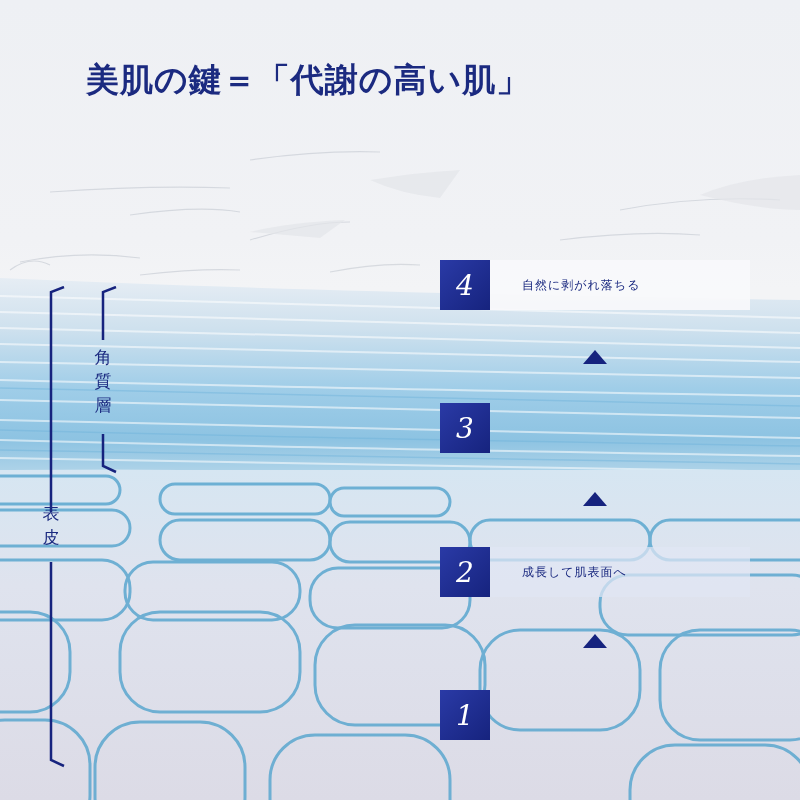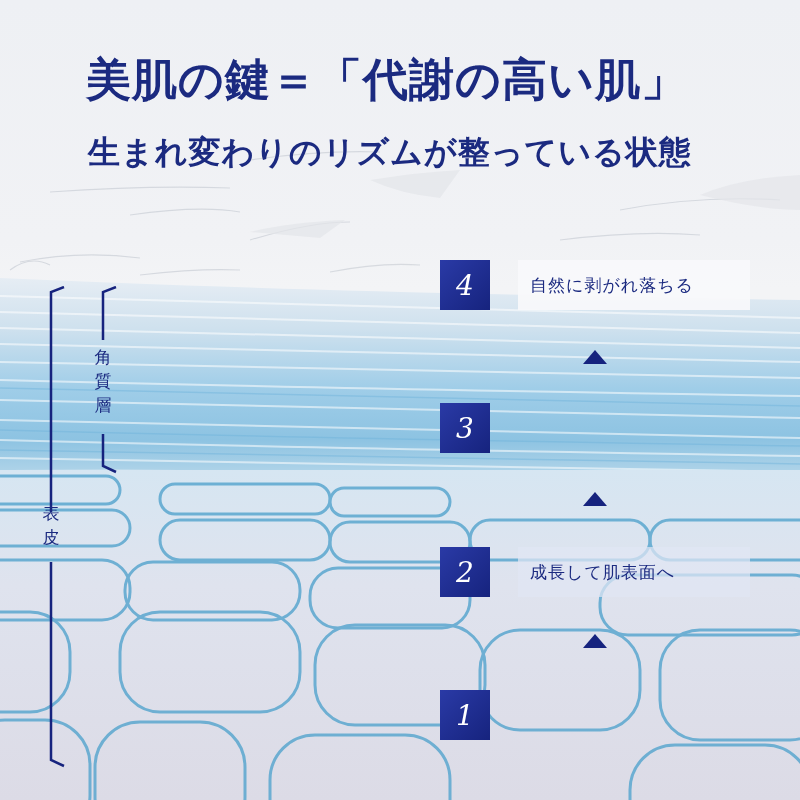--- a/index.html
+++ b/index.html
@@ -8,21 +8,21 @@
       position: relative; width: 800px; height: 800px; overflow: hidden;
       background: linear-gradient(180deg, #eef0f4 0%, #f1f2f5 30%, #f3f4f6 36%);
       font-family: "DejaVu Sans", "Liberation Sans", sans-serif;
     }
     
     .bg-svg { position: absolute; left: 0; top: 0; width: 800px; height: 800px; }
 
     .title {
       position: absolute; left: 86px; top: 52px;
       font-family: "DejaVu Serif", "Liberation Serif", serif;
-      font-size: 45px; line-height: 56px; color: #1b2a80; letter-spacing: 1px;
+      font-size: 33px; line-height: 56px; color: #1b2a80; letter-spacing: 1px;
       white-space: nowrap; font-weight: bold;
     }
     .subtitle {
       position: absolute; left: 88px; top: 130px;
       font-family: "DejaVu Serif", "Liberation Serif", serif;
       font-size: 32px; line-height: 44px; color: #1b2a80; letter-spacing: 1px;
       white-space: nowrap; font-weight: bold;
     }
 
     .step {
@@ -30,22 +30,22 @@
       display: flex; align-items: stretch;
     }
     .step .badge {
       width: 50px; height: 50px; flex: 0 0 50px;
       background: linear-gradient(135deg, #2a3aa6 0%, #16237e 100%);
       color: #ffffff;
       font-family: "DejaVu Serif", "Liberation Serif", serif; font-style: italic;
       font-size: 28px; display: flex; align-items: center; justify-content: center;
     }
     .step .label {
-      flex: 1; display: flex; align-items: center; padding-left: 12px;
-      font-size: 17px; color: #1b2a80; letter-spacing: 1px; margin-left: 28px;
+      flex: 1; display: flex; align-items: center; padding-left: 32px;
+      font-size: 12px; color: #1b2a80; letter-spacing: 1px;
     }
     .step-4 .label { background: rgba(248,249,251,0.92); }
     .step-3 .label { background: rgba(225,236,246,0.72); }
     .step-2 .label { background: rgba(225,230,244,0.72); text-align: center; }
     .step-1 .label { background: rgba(228,230,240,0.78); }
 
     .arrow {
       position: absolute; width: 0; height: 0; left: 583px;
       border-left: 12px solid transparent; border-right: 12px solid transparent;
       border-bottom: 14px solid #16237e;
@@ -137,21 +137,20 @@
       <rect x="480" y="630" width="160" height="100" rx="40"></rect>
       <rect x="660" y="630" width="170" height="110" rx="40"></rect>
       <rect x="-40" y="720" width="130" height="120" rx="45"></rect>
       <rect x="95" y="722" width="150" height="120" rx="45"></rect>
       <rect x="270" y="735" width="180" height="110" rx="45"></rect>
       <rect x="630" y="745" width="180" height="100" rx="45"></rect>
     </g>
   </svg>
 
   <div class="title">美肌の鍵＝「代謝の高い肌」</div>
-  <div class="subtitle">生まれ変わりのリズムが整っている状態</div>
 
   <svg class="bracket" style="left:48px; top:286px;" width="20" height="484" viewBox="0 0 20 484">
     <path d="M16 1 L3 6 L3 226" fill="none" stroke="#16237e" stroke-width="2.5"></path>
     <path d="M3 276 L3 474 L16 480" fill="none" stroke="#16237e" stroke-width="2.5"></path>
   </svg>
   <div class="vlabel" style="left:39px; top:501px;">
     <span>表</span>
     <span>皮</span>
   </div>
 

